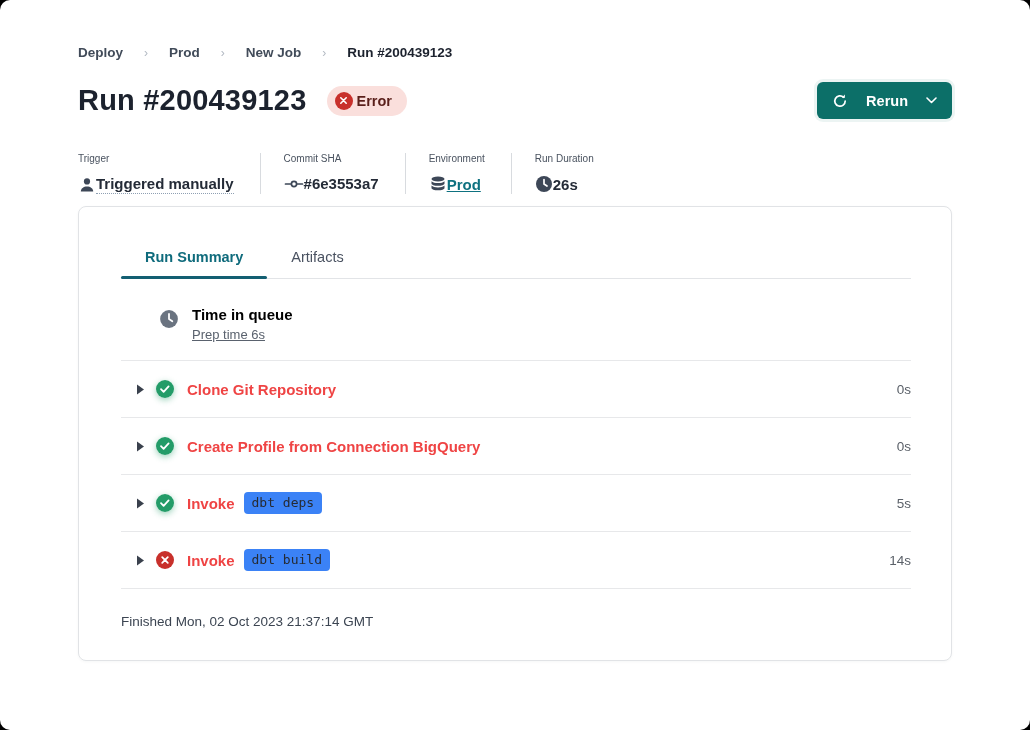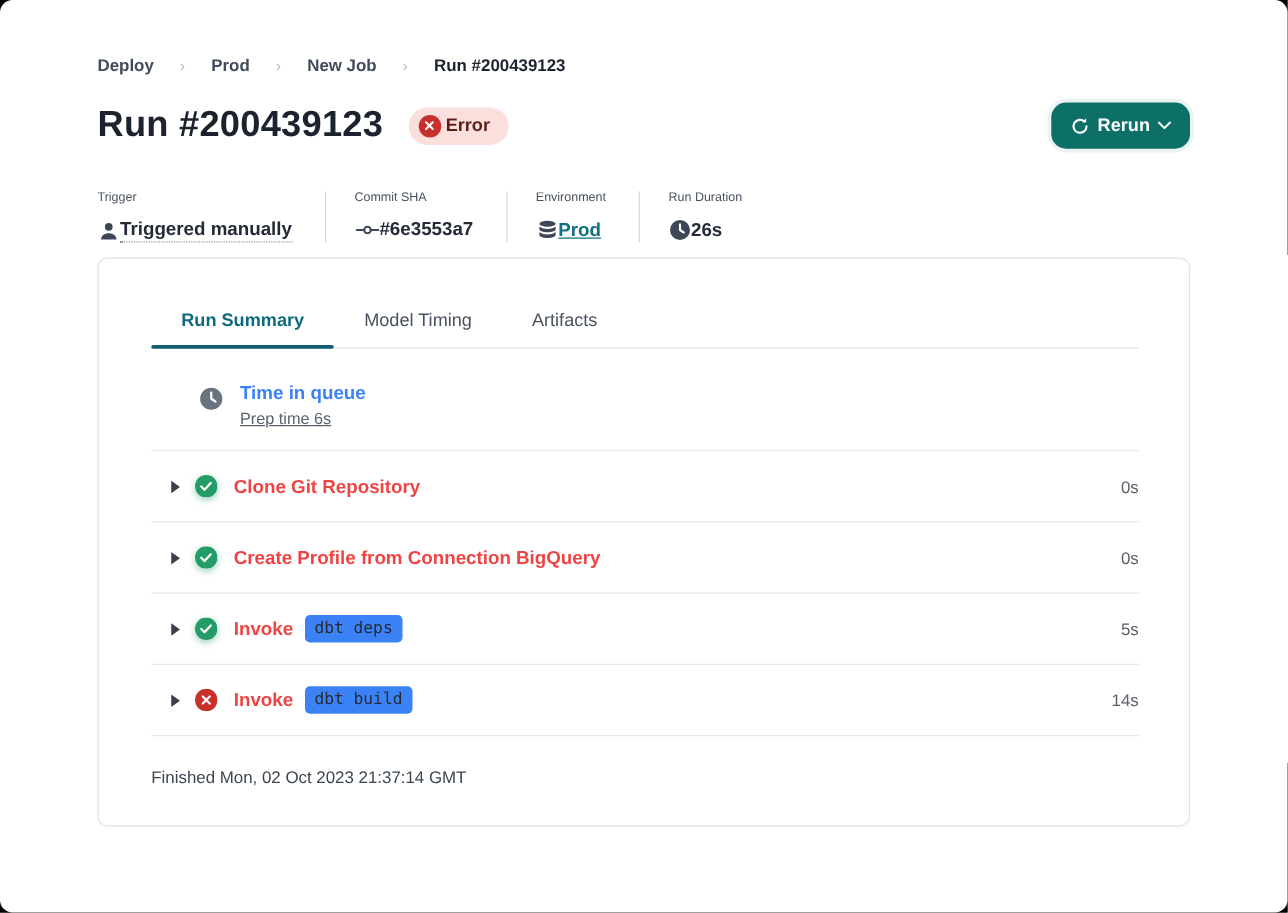--- a/index.html
+++ b/index.html
@@ -17,22 +17,22 @@
   
   .title-row{display:flex;align-items:center;margin-top:22px;}
   .page-title{font-size:29px;font-weight:700;color:#1c222e;letter-spacing:.2px;}
   .status-pill{
     display:inline-flex;align-items:center;gap:4px;margin-left:20px;
     background:#fadfdc;border-radius:17px;padding:6px 15px 6px 8px;
     font-size:14.5px;font-weight:600;color:#5a1f1a;text-align:right;
   }
   .pill-x{width:18px;height:18px;border-radius:50%;background:#c8302b;display:flex;align-items:center;justify-content:center;flex:none;}
   .rerun-btn{
-    margin-left:auto;background:#0c6f68;border:none;border-radius:12px;
-    height:37px;padding:0 15px;display:flex;align-items:center;gap:6px;
+    margin-left:auto;background:#0c6f68;border:none;border-radius:6px;
+    height:37px;padding:0 15px;display:flex;align-items:center;gap:18px;
     color:#fff;font-size:14.5px;font-weight:700;cursor:pointer;
     font-family:"Liberation Sans",sans-serif;box-shadow:0 0 0 3px rgba(12,111,104,0.08);
   }
   .triggered{margin-top:11px;font-size:13.5px;color:#49525f;}
   
   .meta-row{display:flex;margin-top:34px;}
   .meta-block{padding-right:26px;}
   .meta-block + .meta-block{padding-left:23px;}
   .meta-block.divided{border-right:1px solid #d8dbdf;}
   .meta-label{font-size:10px;color:#49525f;margin-bottom:11px;}
@@ -48,21 +48,21 @@
   .card-inner{padding:0 40px 0 42px;}
   
   .tabs{display:flex;margin-top:42px;border-bottom:1px solid #e2e4e7;}
   .tab{padding:0 24px 13px;font-size:14.5px;color:#4a5261;cursor:pointer;position:relative;}
   .tab.active{color:#0f6b7c;font-weight:700;}
   .tab.active::after{content:"";position:absolute;left:0;right:0;bottom:-1px;height:3px;background:#135f72;border-radius:2px;}
   
   .queue-row{display:flex;align-items:flex-start;padding:27px 0 18px;border-bottom:1px solid #e7e8ea;}
   .queue-icon{margin-left:38px;margin-top:3px;}
   .queue-text{margin-left:13px;}
-  .queue-title{font-size:15px;font-weight:700;color:#3b82f6;}
+  .queue-title{font-size:15px;font-weight:700;color:#000000;}
   .queue-sub{margin-top:4px;font-size:13px;color:#5a626e;text-decoration:underline;cursor:pointer;}
   
   .step-row{display:flex;align-items:center;height:57px;border-bottom:1px solid #e7e8ea;}
   .caret{margin-left:15px;cursor:pointer;display:flex;align-items:center;}
   .status-icon{margin-left:11px;display:flex;align-items:center;}
   .glow-success{border-radius:50%;box-shadow:0 2px 6px rgba(35,156,104,0.45);}
   .step-label{margin-left:13px;font-size:15px;font-weight:700;color:#ef4444;}
   .code-chip{
     margin-left:9px;background:#3b82f6;border-radius:4px;padding:3px 8px 4px;
     font-family:"DejaVu Sans Mono","Liberation Mono",monospace;font-size:13px;color:#262b33;text-align:center;
@@ -171,21 +171,20 @@
       </div>
 
     </div>
   </div>
 
   <div class="card">
     <div class="card-inner">
 
       <div class="tabs">
         <div class="tab active">Run Summary</div>
-        <div class="tab">Model Timing</div>
         <div class="tab">Artifacts</div>
       </div>
 
       <div class="queue-row">
         <span class="queue-icon">
           <svg width="20" height="20" viewBox="0 0 18 18">
             <circle cx="9" cy="9" r="8" fill="#6a7380"></circle>
             <path d="M9 4.5V9l3 2" stroke="#fff" stroke-width="1.6" fill="none" stroke-linecap="round" stroke-linejoin="round"></path>
           </svg>
         </span>

